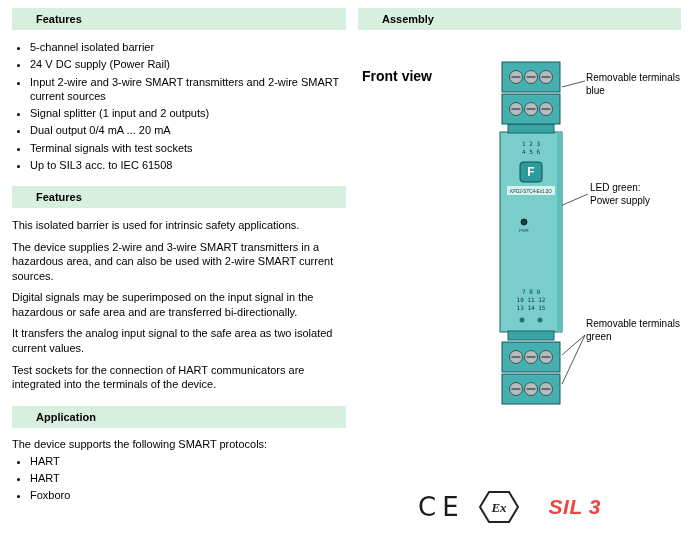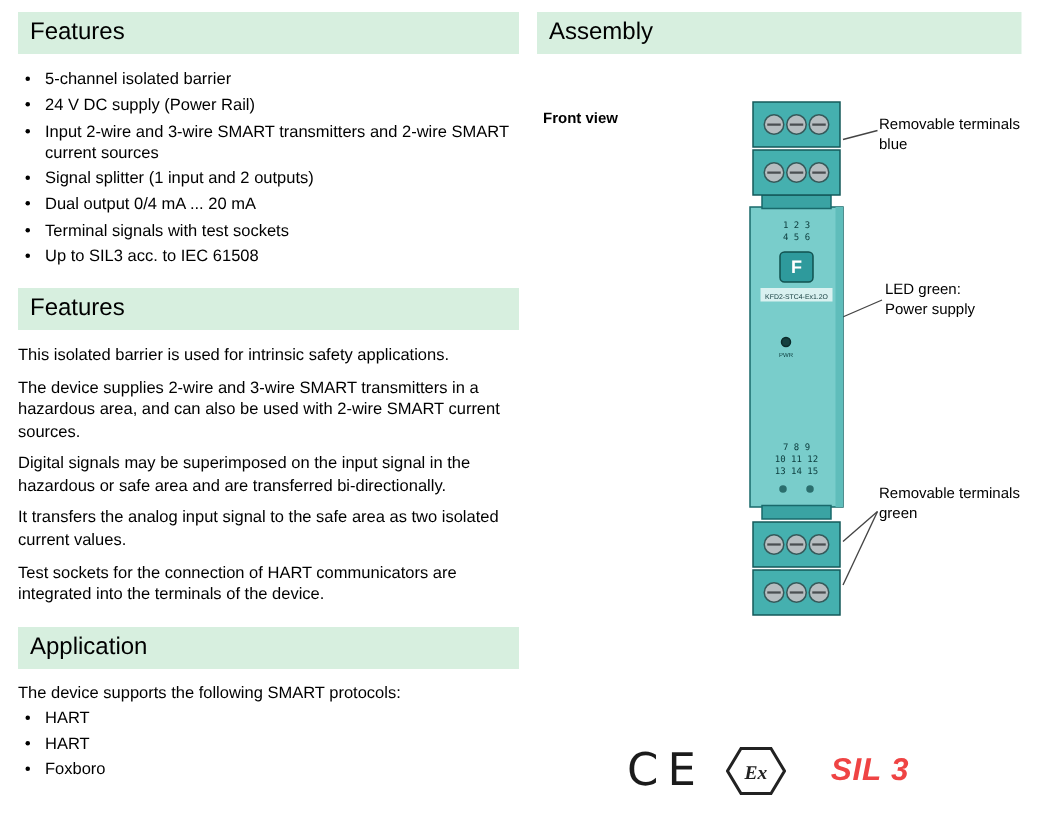--- a/index.html
+++ b/index.html
@@ -10,51 +10,51 @@
     font-family: "Liberation Sans", sans-serif;
     font-size: 11px; color: #000;
     overflow: hidden;
   }
   .page { display: flex; padding: 8px 10px 0 12px; gap: 12px; }
   .col-left { width: 334px; flex: none; }
   .col-right { flex: 1; position: relative; }
 
   h2.bar {
     background: #d7efdf;
-    font-size: 16px; font-weight: normal;
-    padding: 5px 8px; margin: 0 0 10px 0;
+    font-size: 11px; font-weight: bold;
+    padding: 5px 24px; margin: 0 0 10px 0;
   }
   section { margin: 0 0 14px 0; }
   ul.bullets { margin: 2px 0 0 4px; padding-left: 14px; }
   ul.bullets li { margin-bottom: 3px; line-height: 1.3; }
   .paras p { margin: 0 0 7px 0; line-height: 1.32; }
   .intro { margin: 2px 0 4px 0; }
 
   
   .diagram { position: relative; height: 432px; }
-  .front-view { position: absolute; left: 4px; top: 28px; font-size: 10px; font-weight: bold; }
+  .front-view { position: absolute; left: 4px; top: 28px; font-size: 14px; font-weight: bold; }
   .callout {
     position: absolute; font-size: 10px; line-height: 1.25;
     white-space: pre-line;
   }
   #callout-blue  { left: 228px; top: 32px; }
   #callout-led   { left: 232px; top: 142px; }
   #callout-green { left: 228px; top: 278px; }
   .device-svg { position: absolute; left: 0; top: 0; }
 
   .tnum   { font: 6px "DejaVu Sans Mono", monospace; fill: #0b3b3c; }
   .logo-f { font: bold 12px "Liberation Sans", sans-serif; fill: #ffffff; }
   .tmodel { font: 4.6px "Liberation Sans", sans-serif; fill: #123a3b; }
   .tled   { font: 4px "Liberation Sans", sans-serif; fill: #0b3b3c; }
 
   
   .certs { display: flex; align-items: center; margin-top: 18px; padding-left: 60px; }
   .ce {
     font-family: "DejaVu Sans", sans-serif;
-    font-size: 30px; letter-spacing: 6px; color: #1b1b1b;
+    font-size: 26px; letter-spacing: 6px; color: #1b1b1b;
   }
   .ex-svg { margin-left: 14px; }
   .ex-text { font: italic bold 13px "Liberation Serif", serif; fill: #222; }
   .sil {
     margin-left: 30px;
     font-size: 21px; font-weight: bold; font-style: italic;
     letter-spacing: 0.5px; color: #ef4444;
   }
 </style>
 </head>

